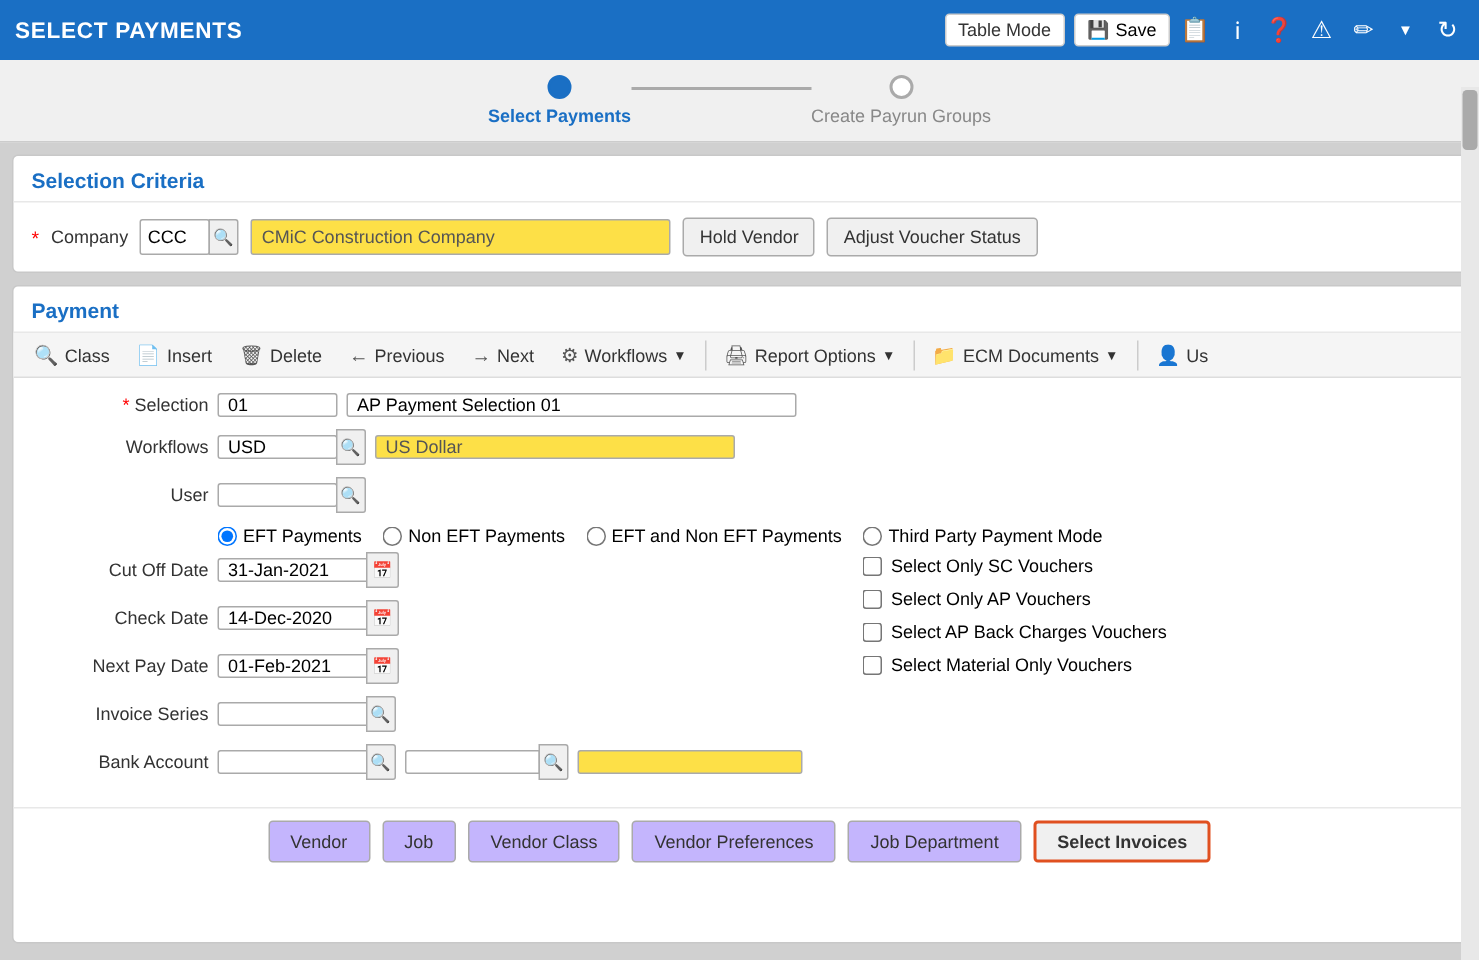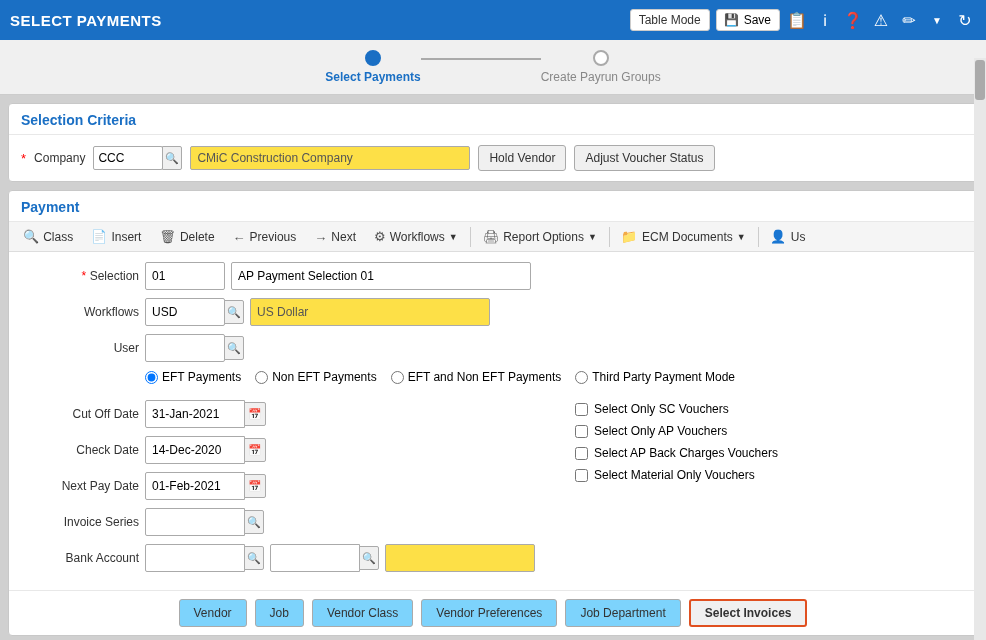--- a/index.html
+++ b/index.html
@@ -137,21 +137,21 @@
       gap: 8px;
     }
     .field-label {
       font-size: 12px;
       color: #333;
     }
     .required {
       color: red;
     }
     .input-short {
-      width: 70px;
+      width: 47px;
       height: 24px;
       border: 1px solid #aaa;
       border-radius: 2px;
       padding: 2px 4px;
       font-size: 12px;
     }
     .input-long {
       width: 280px;
       height: 24px;
       border: 1px solid #aaa;
@@ -214,21 +214,21 @@
       gap: 6px;
     }
     .form-label {
       width: 110px;
       text-align: right;
       font-size: 12px;
       color: #333;
       flex-shrink: 0;
     }
     .form-input {
-      height: 28px;
+      height: 16px;
       border: 1px solid #aaa;
       border-radius: 2px;
       padding: 2px 6px;
       font-size: 12px;
     }
     .form-input-short { width: 80px; }
     .form-input-readonly { background: #fde047; color: #555; }
     .search-btn {
       width: 20px;
       height: 24px;
@@ -242,21 +242,21 @@
       justify-content: center;
       margin-left: -1px;
     }
 
     
     .radio-group {
       display: flex;
       align-items: center;
       gap: 14px;
       margin-left: 116px;
-      margin-bottom: 16px;
+      margin-bottom: 4px;
     }
     .radio-item {
       display: flex;
       align-items: center;
       gap: 4px;
       font-size: 12px;
     }
     .checkbox-col {
       display: flex;
       flex-direction: column;
@@ -294,21 +294,21 @@
       align-items: center;
       justify-content: center;
       gap: 8px;
       padding: 8px 0;
       border-top: 1px solid #e8e8e8;
     }
     .action-btn {
       height: 28px;
       border: 1px solid #aaa;
       border-radius: 3px;
-      background: #7dd3fc;
+      background: #c4b5fd;
       font-size: 12px;
       cursor: pointer;
       padding: 0 14px;
       color: #333;
     }
     .action-btn-highlight {
       height: 28px;
       border: 2px solid #e05020;
       border-radius: 3px;
       background: #f0f0f0;

